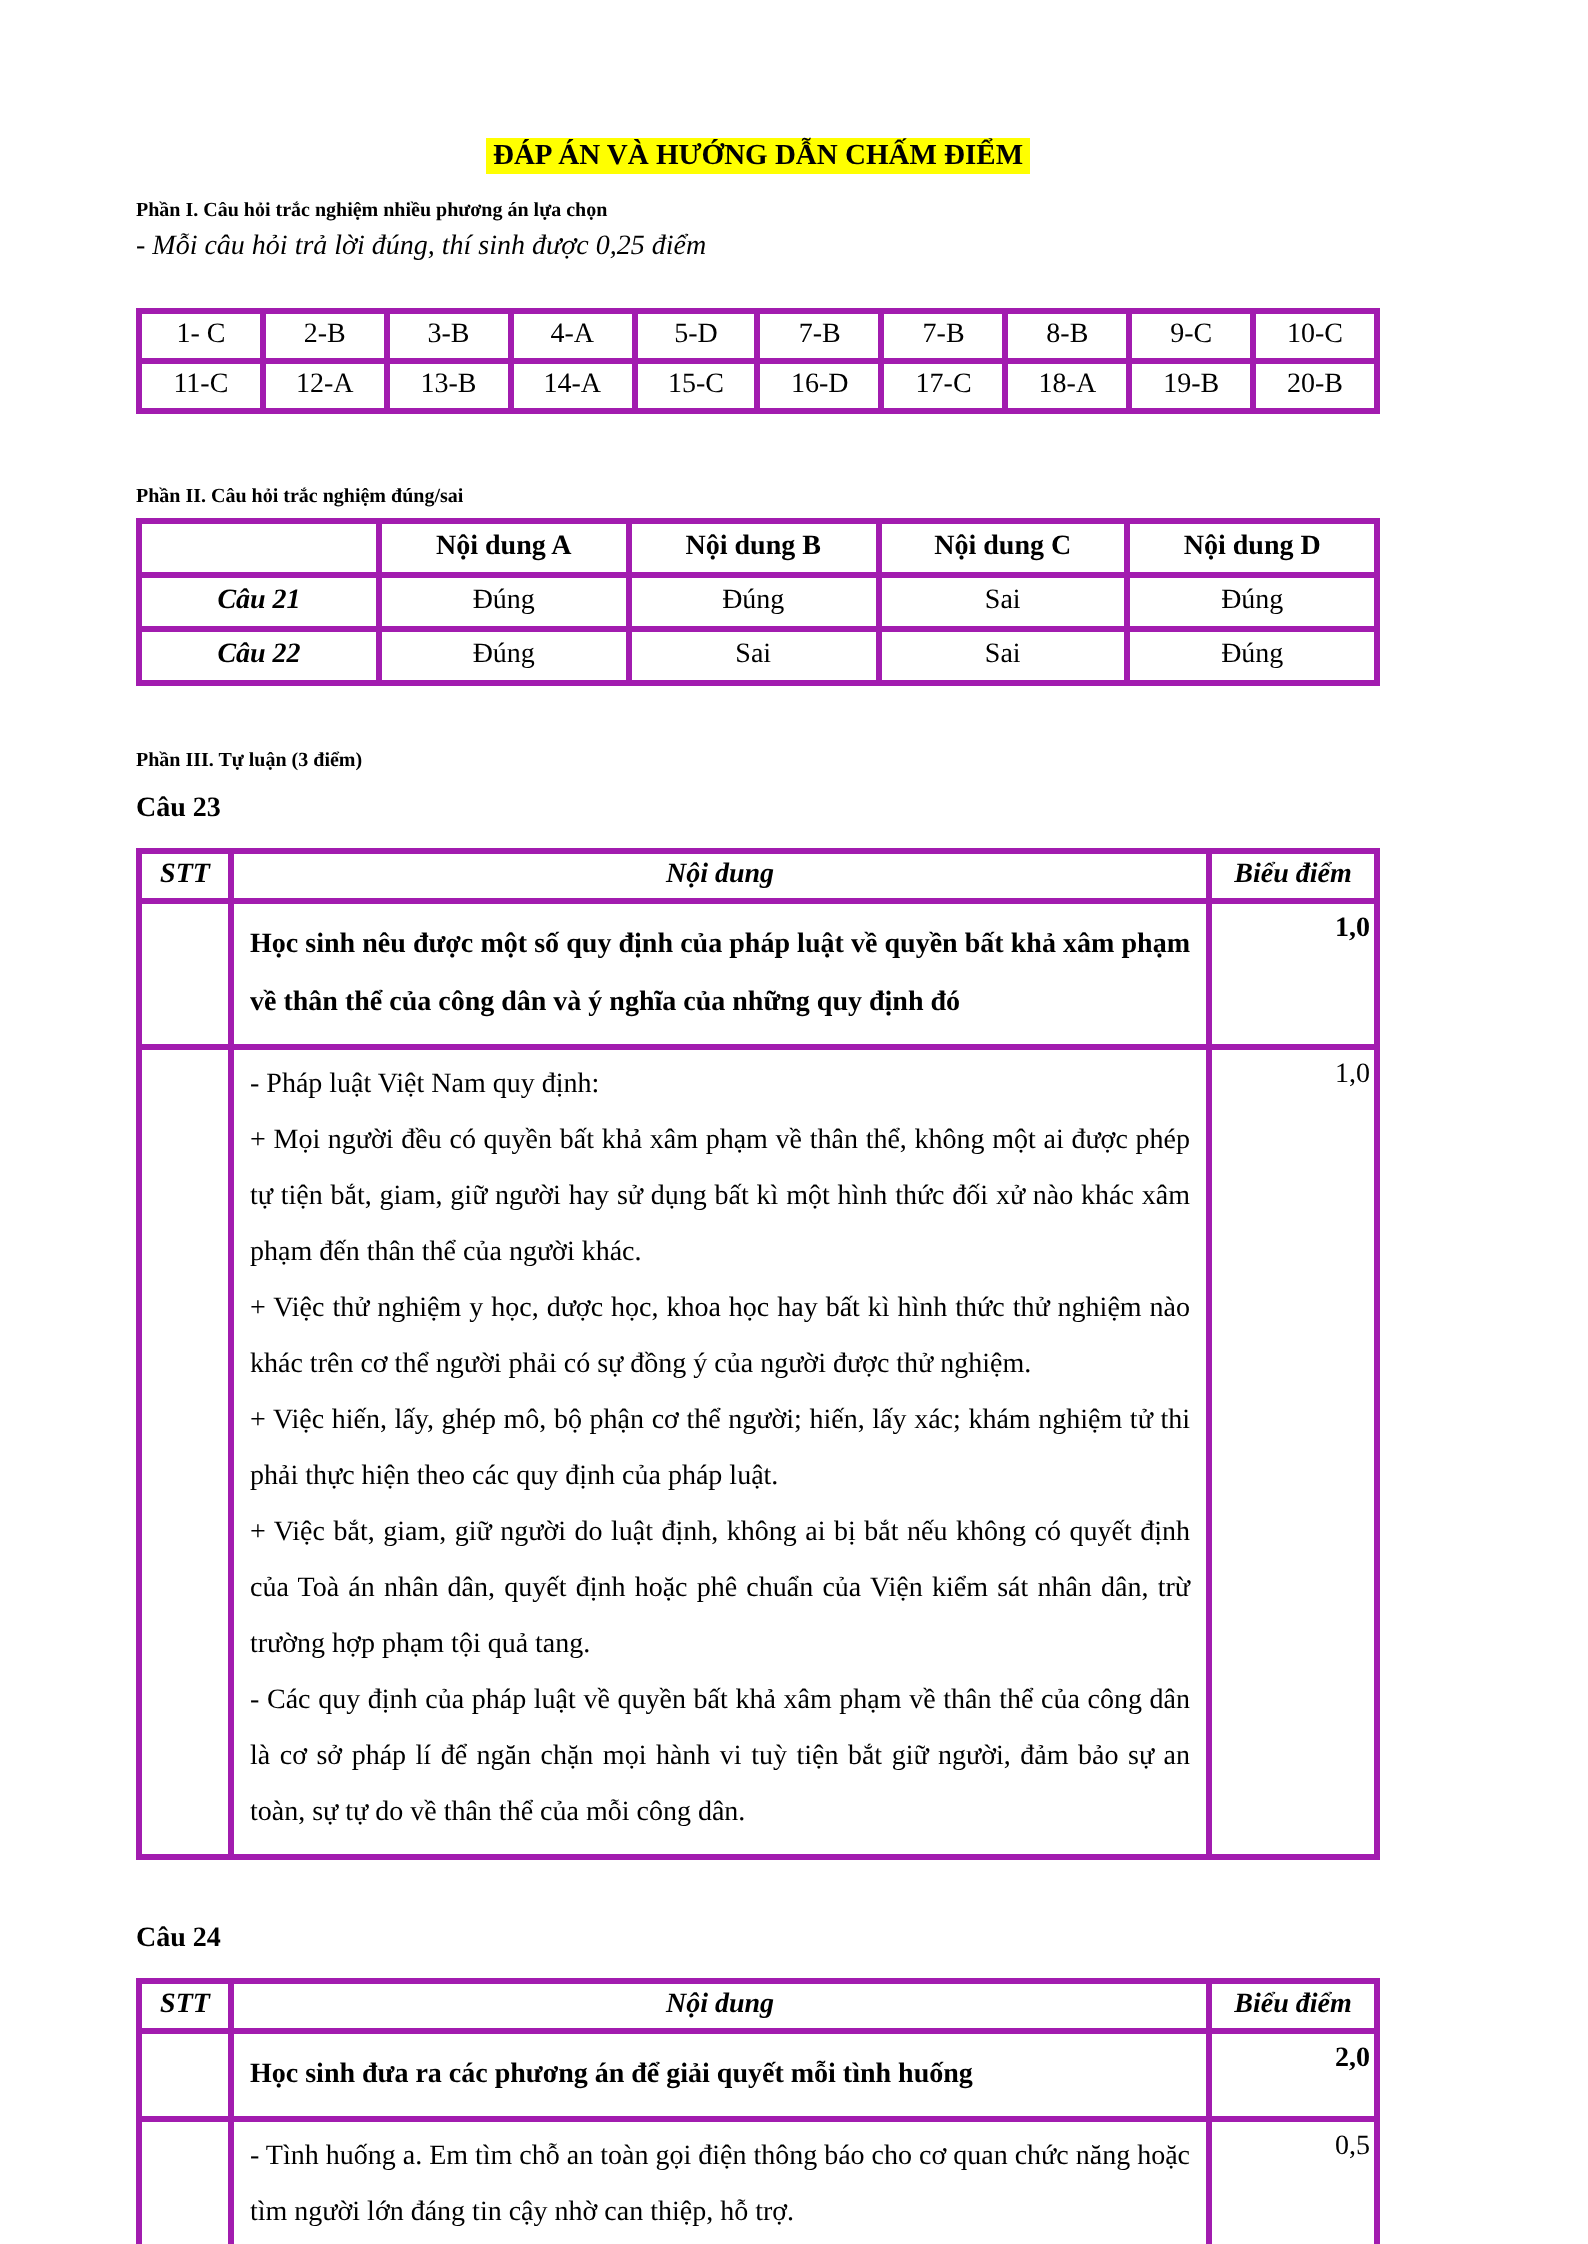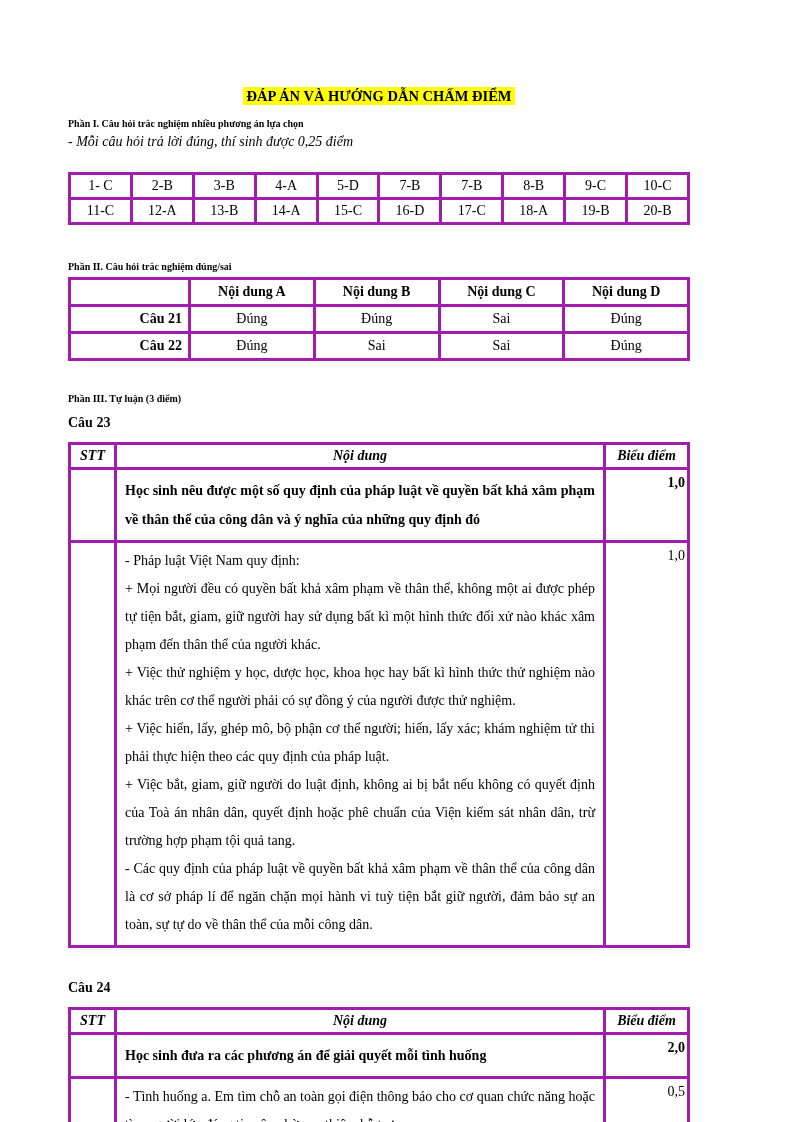--- a/index.html
+++ b/index.html
@@ -6,21 +6,21 @@
   html, body { background: #ffffff; }
   body {
     font-family: "Liberation Serif", "DejaVu Serif", serif;
     color: #000000;
     -webkit-font-smoothing: antialiased;
   }
   .page {
     width: 758px;
     height: 1122px;
     background: #ffffff;
-    padding: 88px 68px 30px 68px;
+    padding: 70px 68px 30px 68px;
     overflow: hidden;
     position: relative;
   }
   .doc-title {
     text-align: center;
     font-weight: bold;
     font-size: 14.5px;
     margin-bottom: 13px;
   }
   .doc-title .hl {
@@ -59,23 +59,24 @@
   .tf-table { margin-bottom: 32px; }
   .tf-table th {
     font-weight: bold;
     text-align: center;
     padding: 4px 2px;
     height: 25px;
     vertical-align: middle;
   }
   .tf-table .row-label {
     font-weight: bold;
-    text-align: right;
+    text-align: center;
     padding: 4px 6px;
     vertical-align: middle;
+    font-style: italic;
   }
   .tf-table .tf-val {
     text-align: center;
     padding: 4px 2px;
     vertical-align: middle;
   }
   .q-label {
     font-weight: bold;
     font-size: 14px;
     margin-bottom: 11px;

